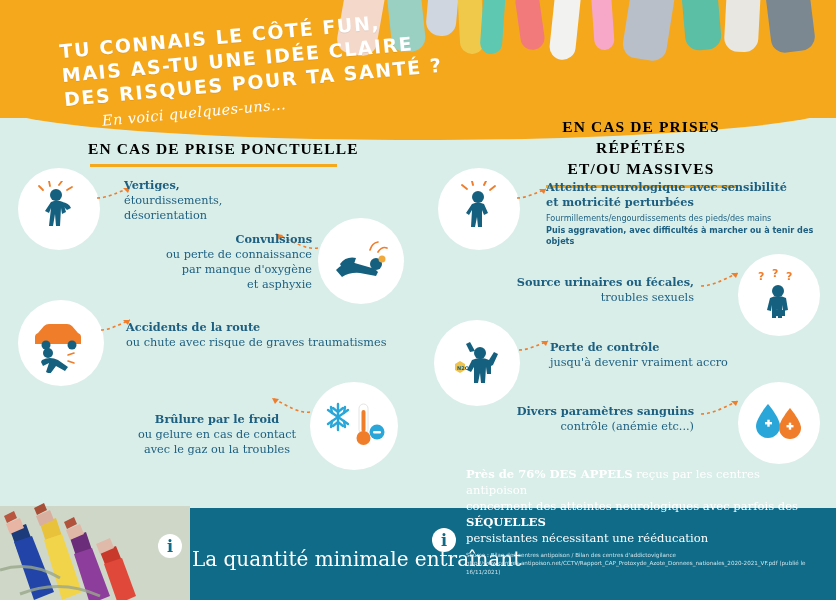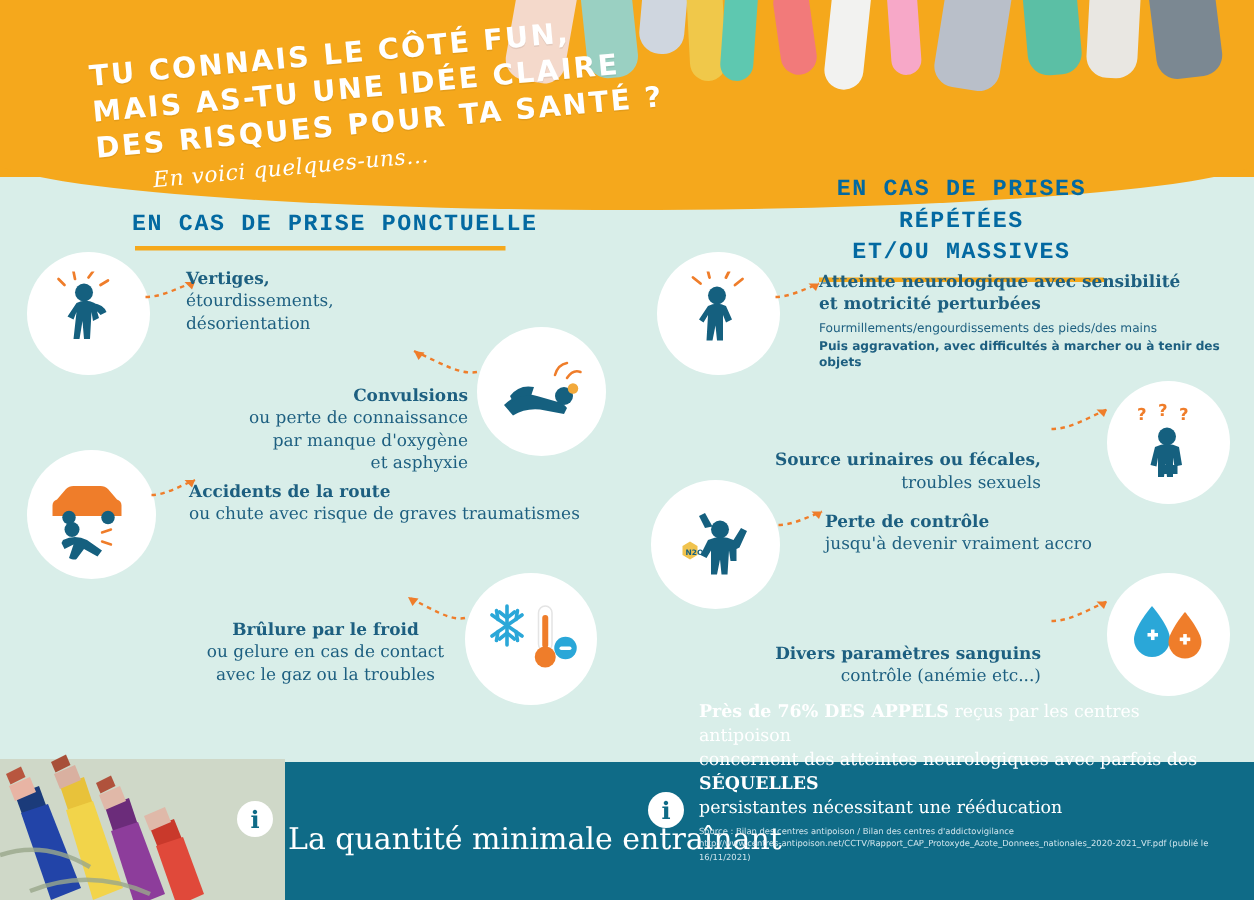--- a/index.html
+++ b/index.html
@@ -55,22 +55,22 @@
     letter-spacing: .4px;
   }
 
   
   .deco { position: absolute; top: 0; z-index: 4; }
   .deco-shape { position: absolute; border-radius: 14px; }
 
   
   .sec-title {
     position: absolute;
-    color: #0369a1;
-    font-family: Liberation Mono, monospace;
+    color: #000000;
+    font-family: Liberation Serif, serif;
     font-weight: bold;
     letter-spacing: 1.1px;
     z-index: 6;
   }
   .sec-title .underline {
     display: block;
     height: 3px; background: #f5a81c;
     margin-top: 6px;
   }
   #sec-left { left: 88px; top: 140px; font-size: 15.5px; }
@@ -99,21 +99,21 @@
   }
   .txt b { font-weight: bold; }
   .txt .sub {
     font-family: "DejaVu Sans", sans-serif;
     font-size: 8.1px;
     line-height: 11.5px;
     display: block;
     margin-top: 3px;
   }
   .ctr { text-align: center; }
-  .rgt { text-align: right; margin-top: 24px; }
+  .rgt { text-align: right; }
 
   
   .arrow { position: absolute; z-index: 5; }
 
   
   .bottom-band {
     position: absolute; left: 0; bottom: 0; width: 836px; height: 92px;
     background: #0f6b87;
     z-index: 7;
   }

